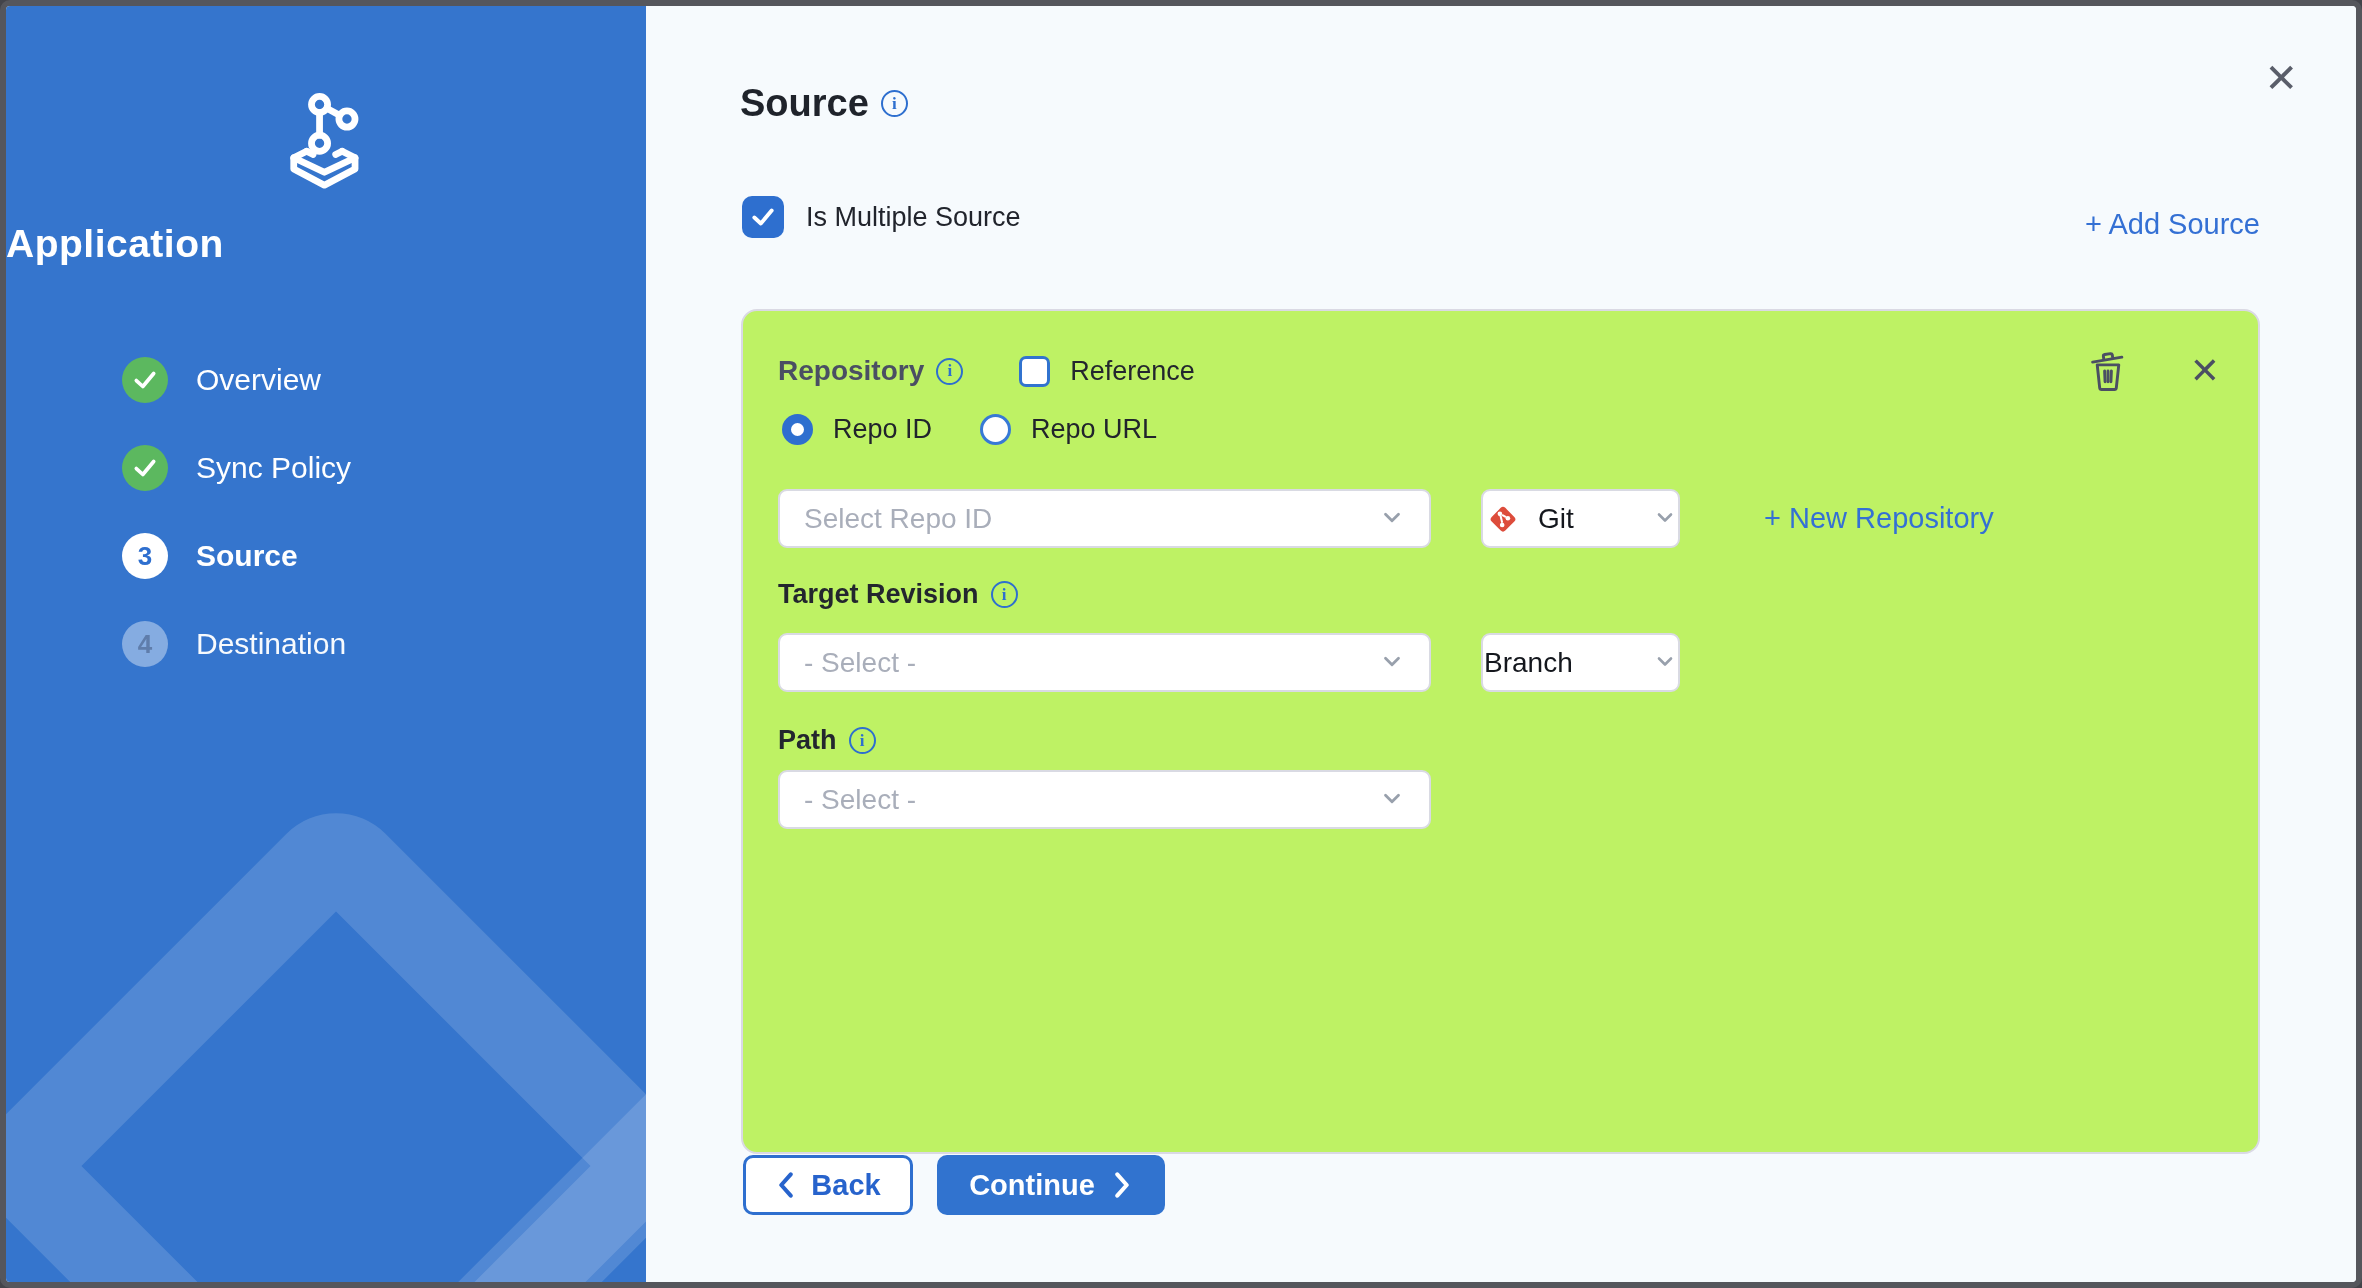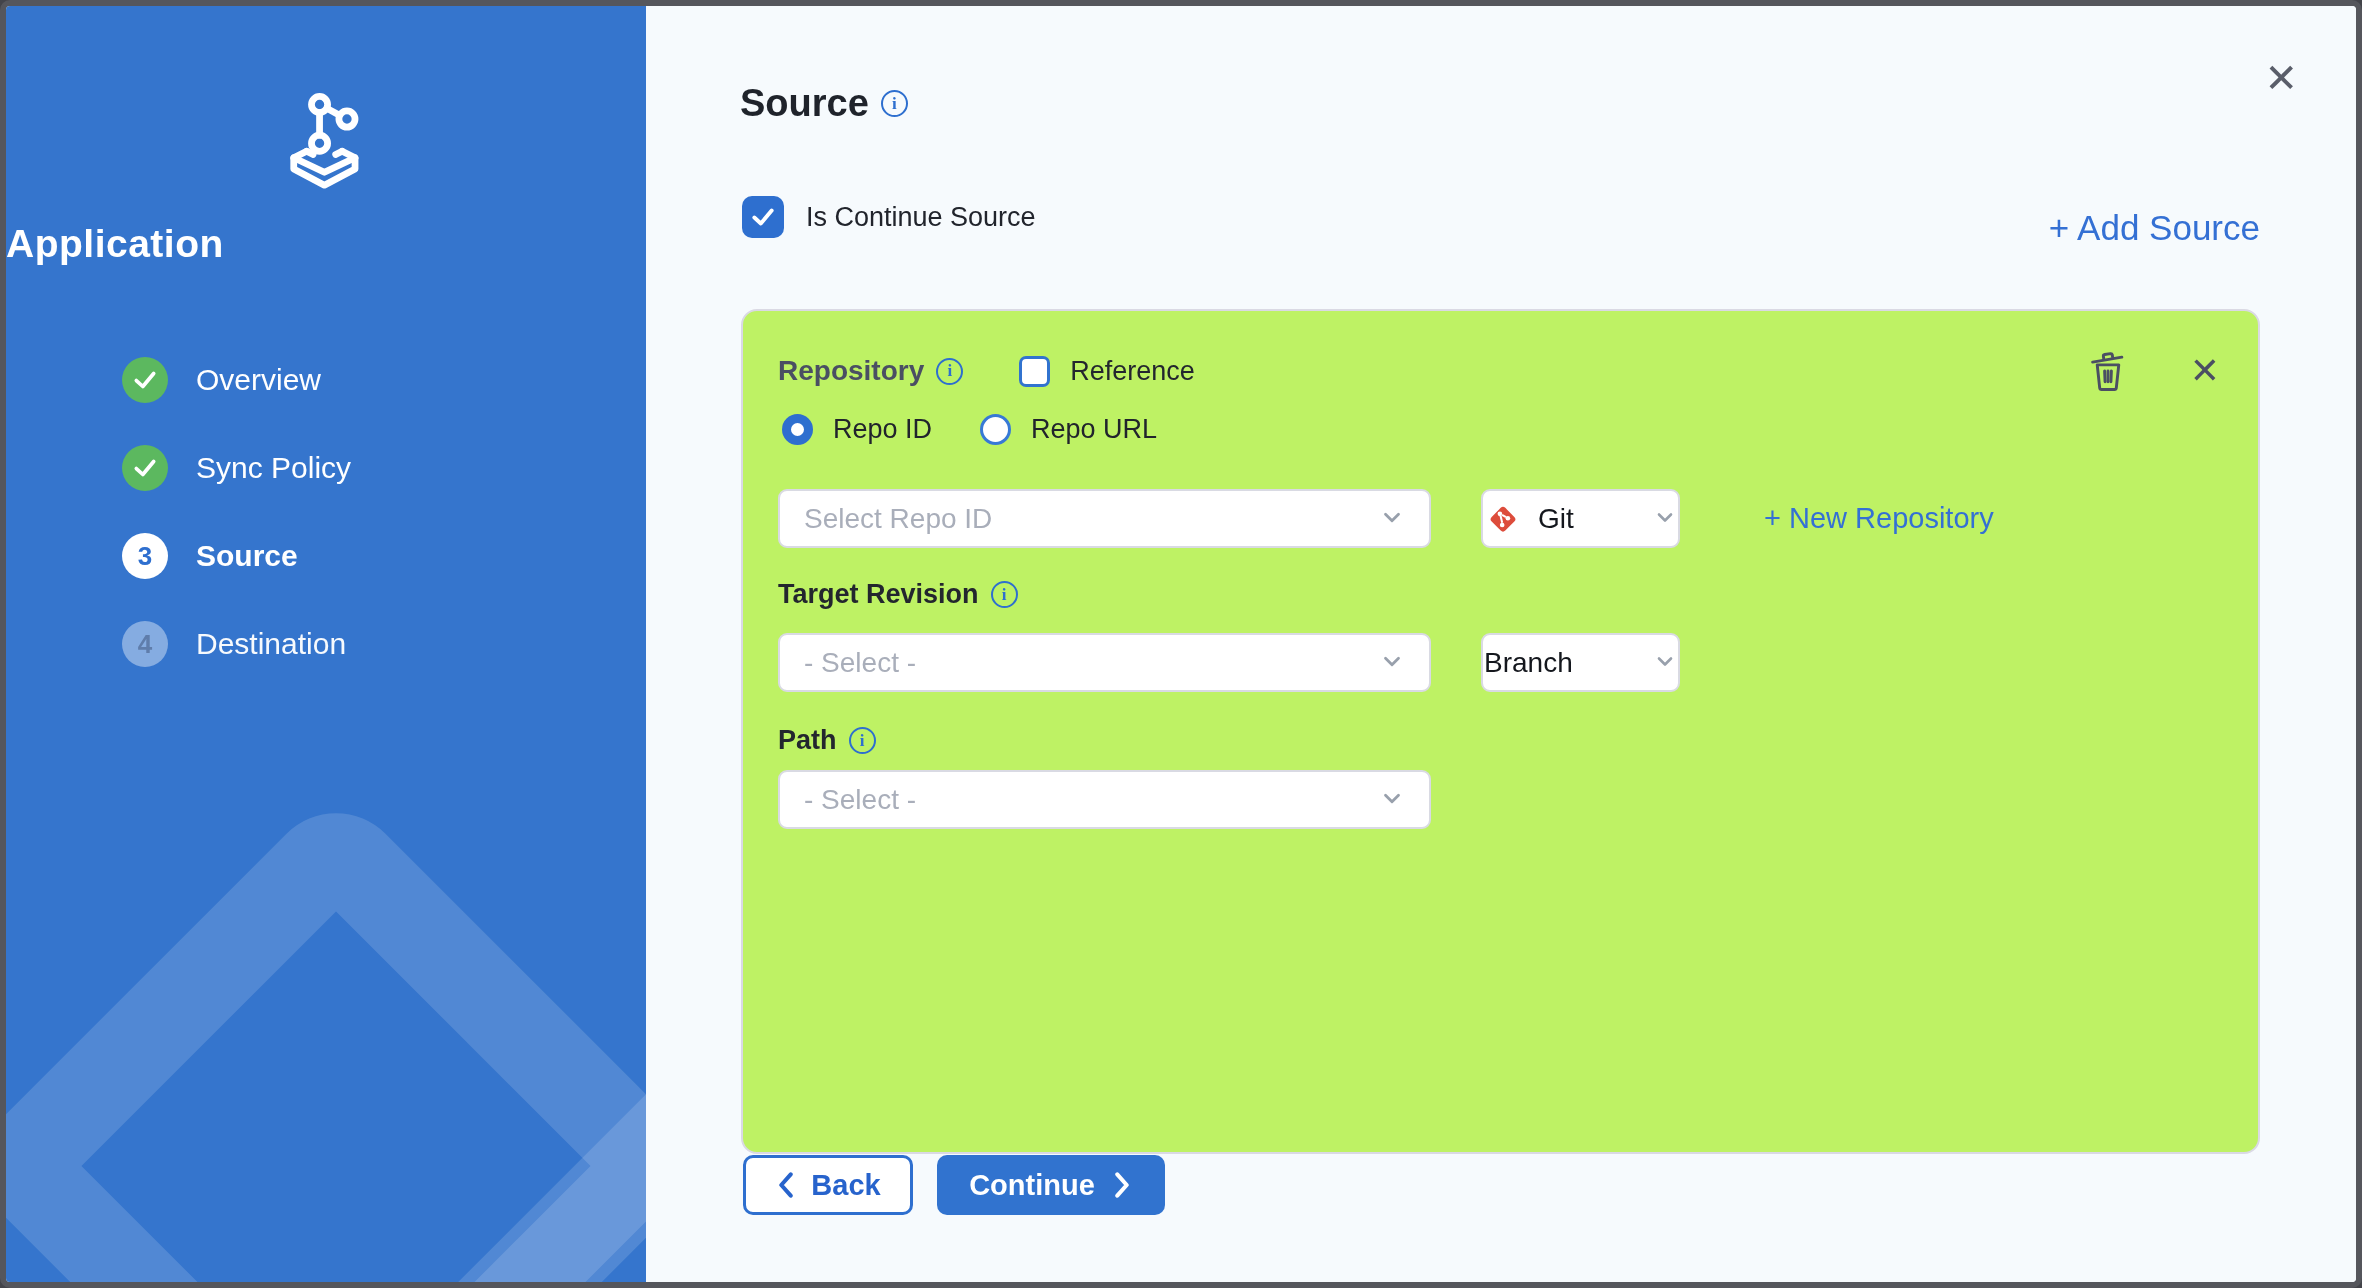--- a/index.html
+++ b/index.html
@@ -44,21 +44,21 @@
   .modal-close { position:absolute; right:58px; top:52px; font-size:40px; color:#5a5e6a;
                  line-height:1; cursor:pointer; font-weight:400; }
 
   .ms-row { position:absolute; left:96px; top:190px; display:flex; align-items:center; }
   .checkbox { width:42px; height:42px; border-radius:10px; background:#2e6fcf;
               display:flex; align-items:center; justify-content:center; }
   .checkbox-sm { width:31px; height:31px; border-radius:7px; background:#ffffff;
                  border:3px solid #3173cf; }
   .ms-label { margin-left:22px; font-size:27px; color:#21242c; }
 
-  .add-source { position:absolute; right:96px; top:202px; font-size:35px; color:#3470d4; cursor:pointer; }
+  .add-source { position:absolute; right:96px; top:202px; font-size:29px; color:#3470d4; cursor:pointer; }
 
   
   .card { position:absolute; left:95px; top:303px; width:1519px; height:845px;
           background:#bef264; border:2px solid #dad9e4; border-radius:16px; }
 
   .card-header { position:absolute; left:35px; right:38px; top:38px; display:flex; align-items:center; }
   .repo-label { font-size:28px; font-weight:700; color:#4a4f63; }
   .reference-wrap { display:flex; align-items:center; margin-left:56px; }
   .reference-label { margin-left:20px; font-size:27px; color:#23262e; }
   .card-icons { margin-left:auto; display:flex; align-items:center; gap:62px; }
@@ -158,21 +158,21 @@
     </div>
 
     <span class="modal-close">✕</span>
 
     <div class="ms-row">
       <span class="checkbox">
         <svg width="26" height="26" viewBox="0 0 24 24" fill="none" stroke="#ffffff" stroke-width="3.6" stroke-linecap="round" stroke-linejoin="round">
             <polyline points="4,12.5 10,18 20,6"></polyline>
           </svg>
       </span>
-      <span class="ms-label">Is Continue Source</span>
+      <span class="ms-label">Is Multiple Source</span>
     </div>
 
     <span class="add-source">+ Add Source</span>
 
     <div class="card">
 
       <div class="card-header">
         <span class="repo-label">Repository</span>
         <span class="info-icon">i</span>
         <span class="reference-wrap">

